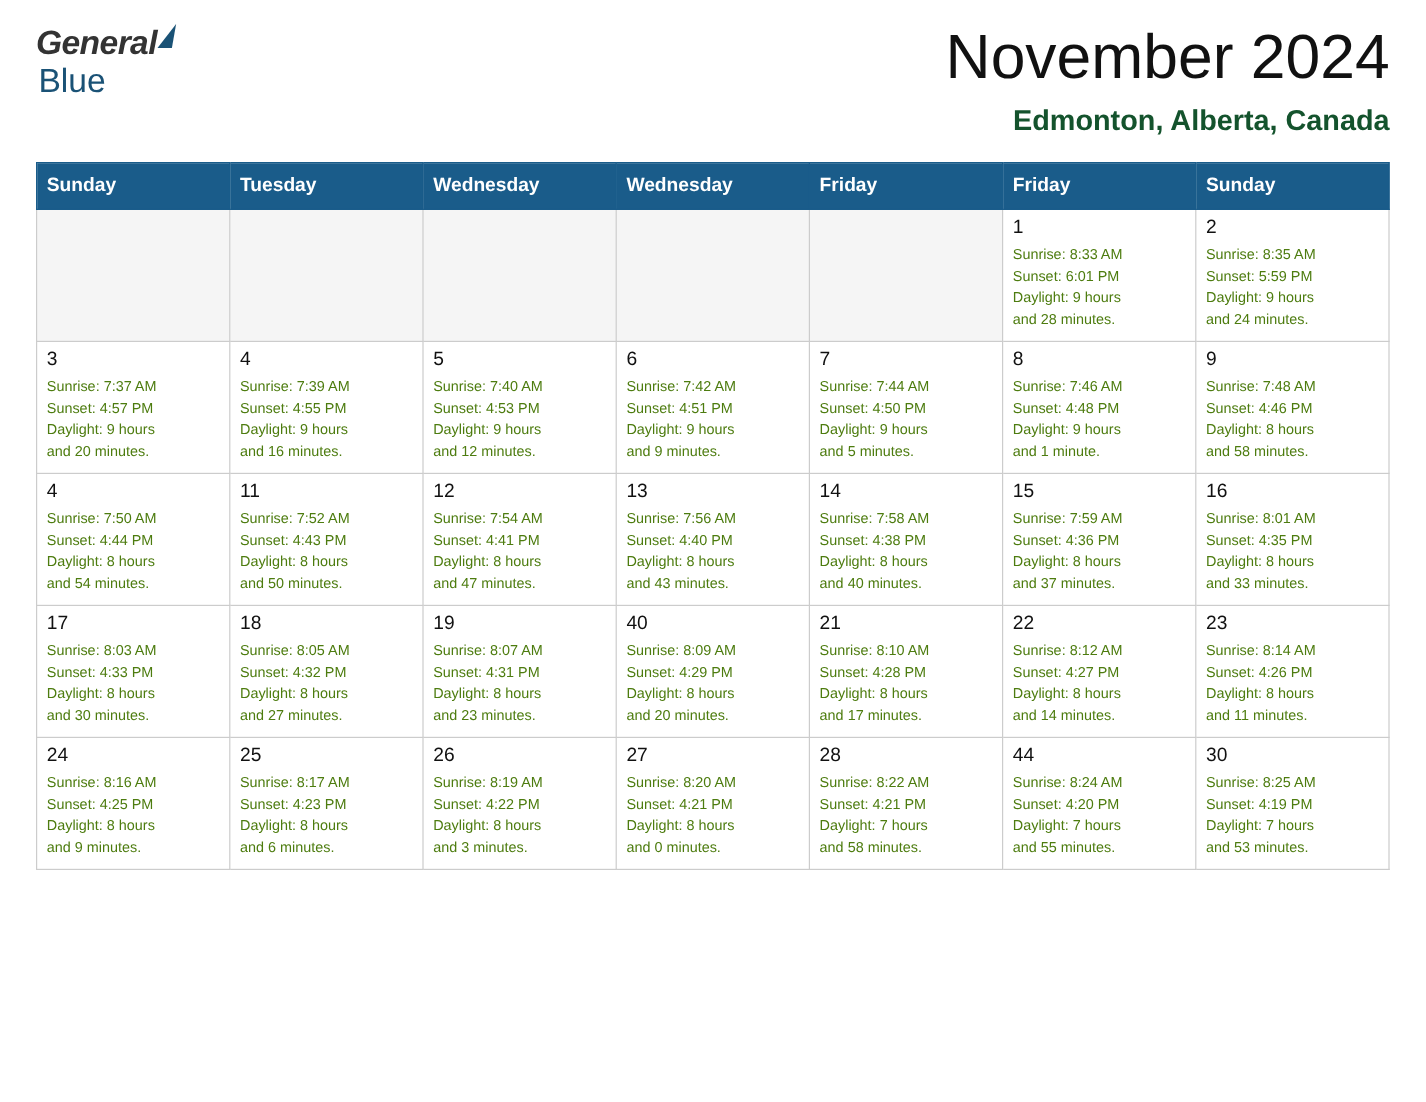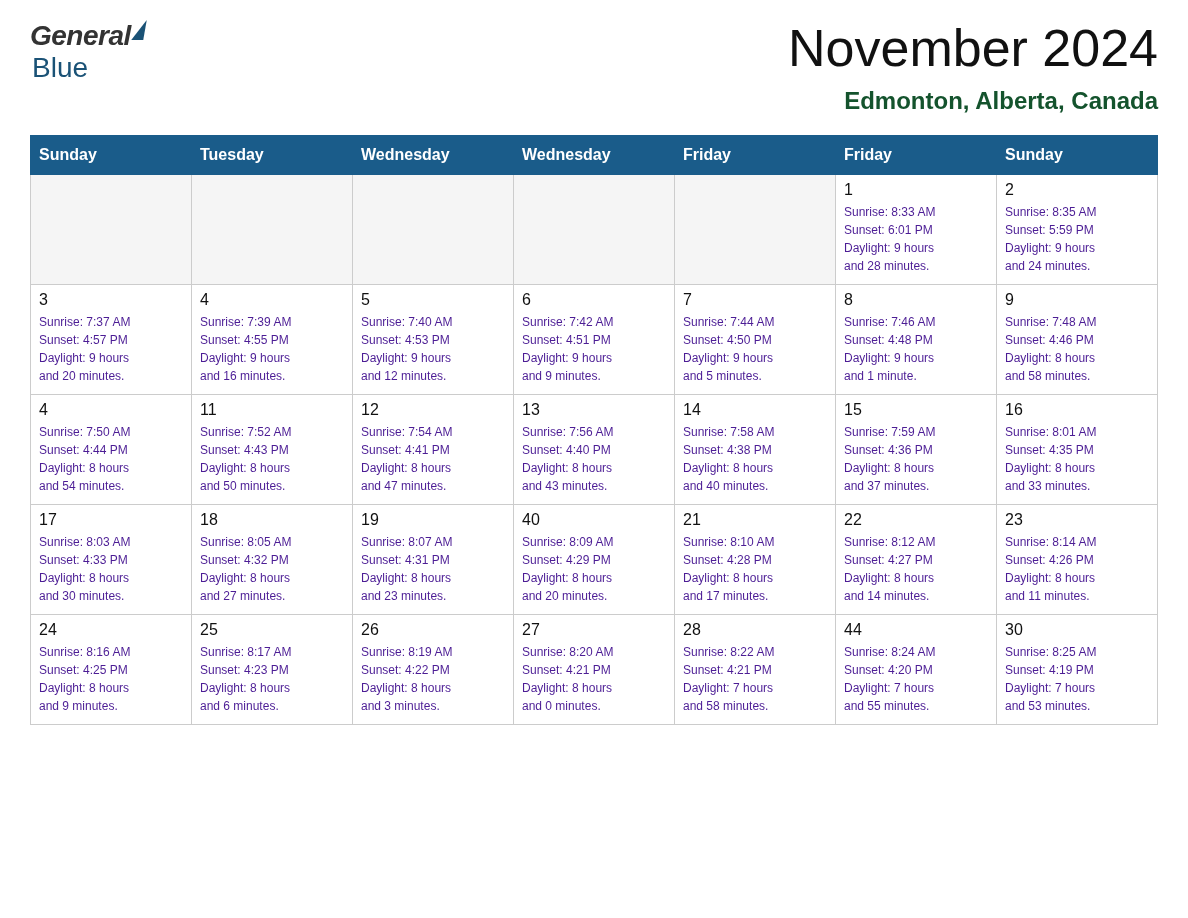--- a/index.html
+++ b/index.html
@@ -70,21 +70,21 @@
       background: #f5f5f5;
     }
     .day-number {
       font-size: 16px;
       color: #111;
       margin-bottom: 4px;
       font-weight: normal;
     }
     .day-info {
       font-size: 12px;
-      color: #4c1d95;
+      color: #4d7c0f;
       line-height: 1.5;
     }
     .logo-wrapper {
       display: flex;
       flex-direction: column;
     }
     .logo-row1 {
       display: flex;
       align-items: flex-start;
       font-style: italic;

